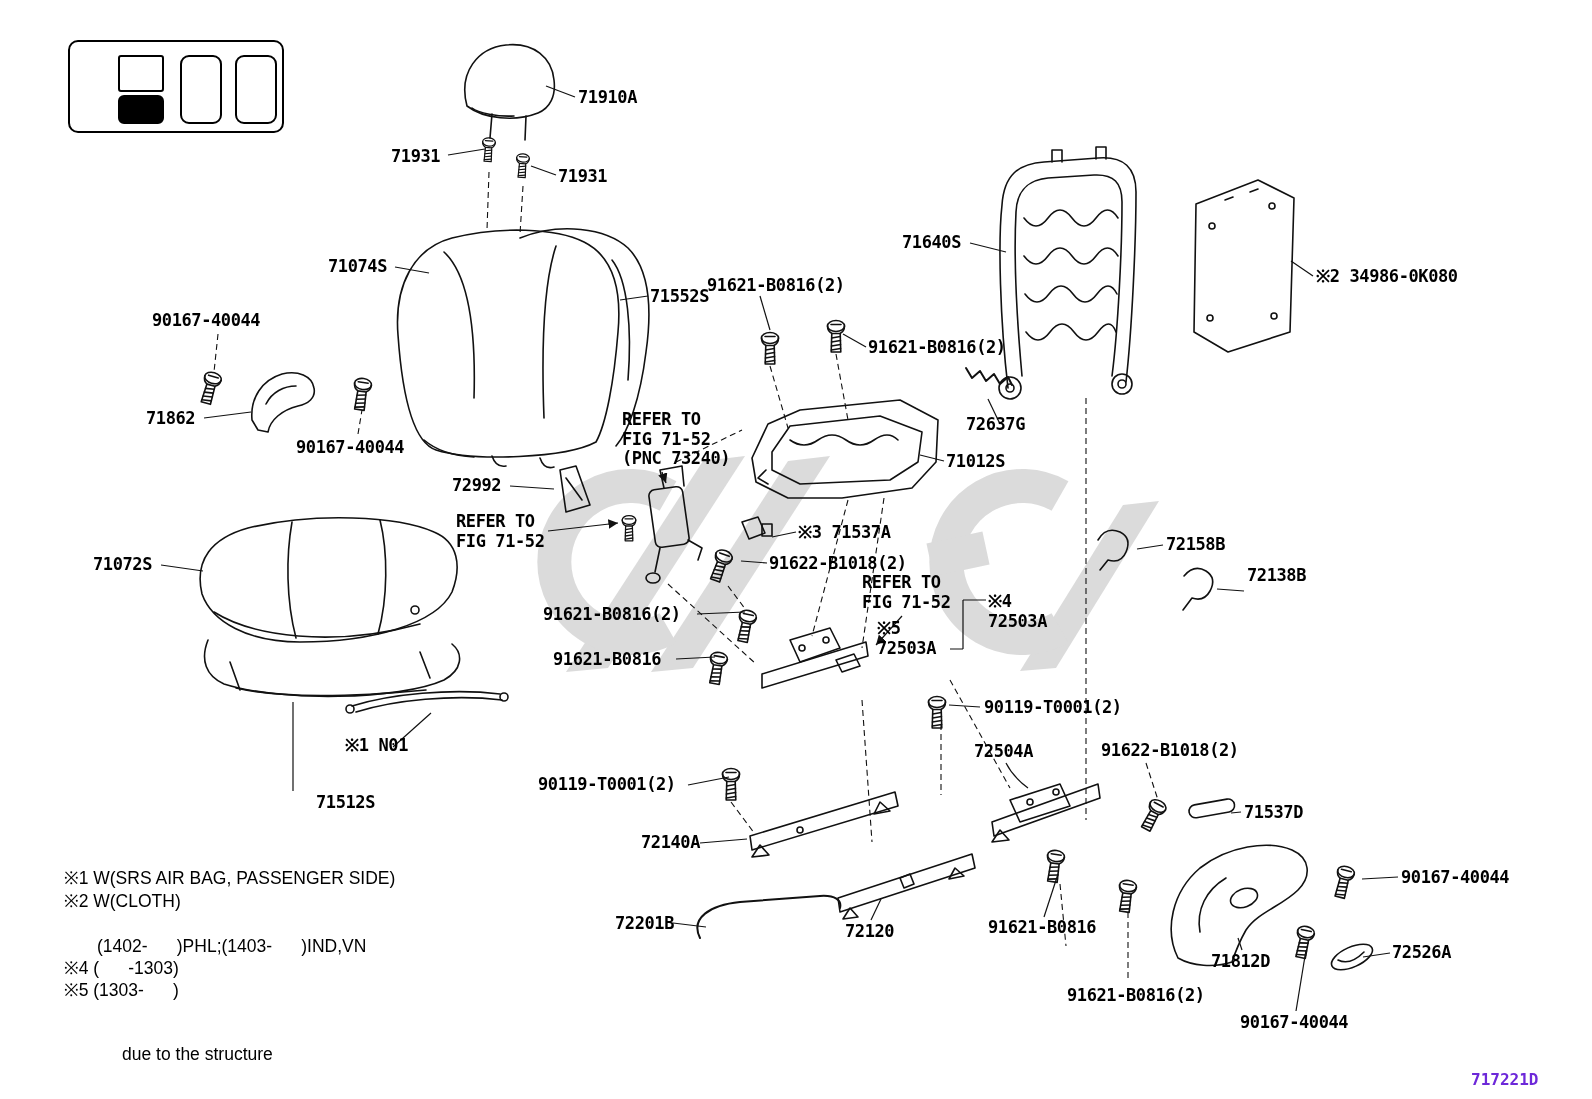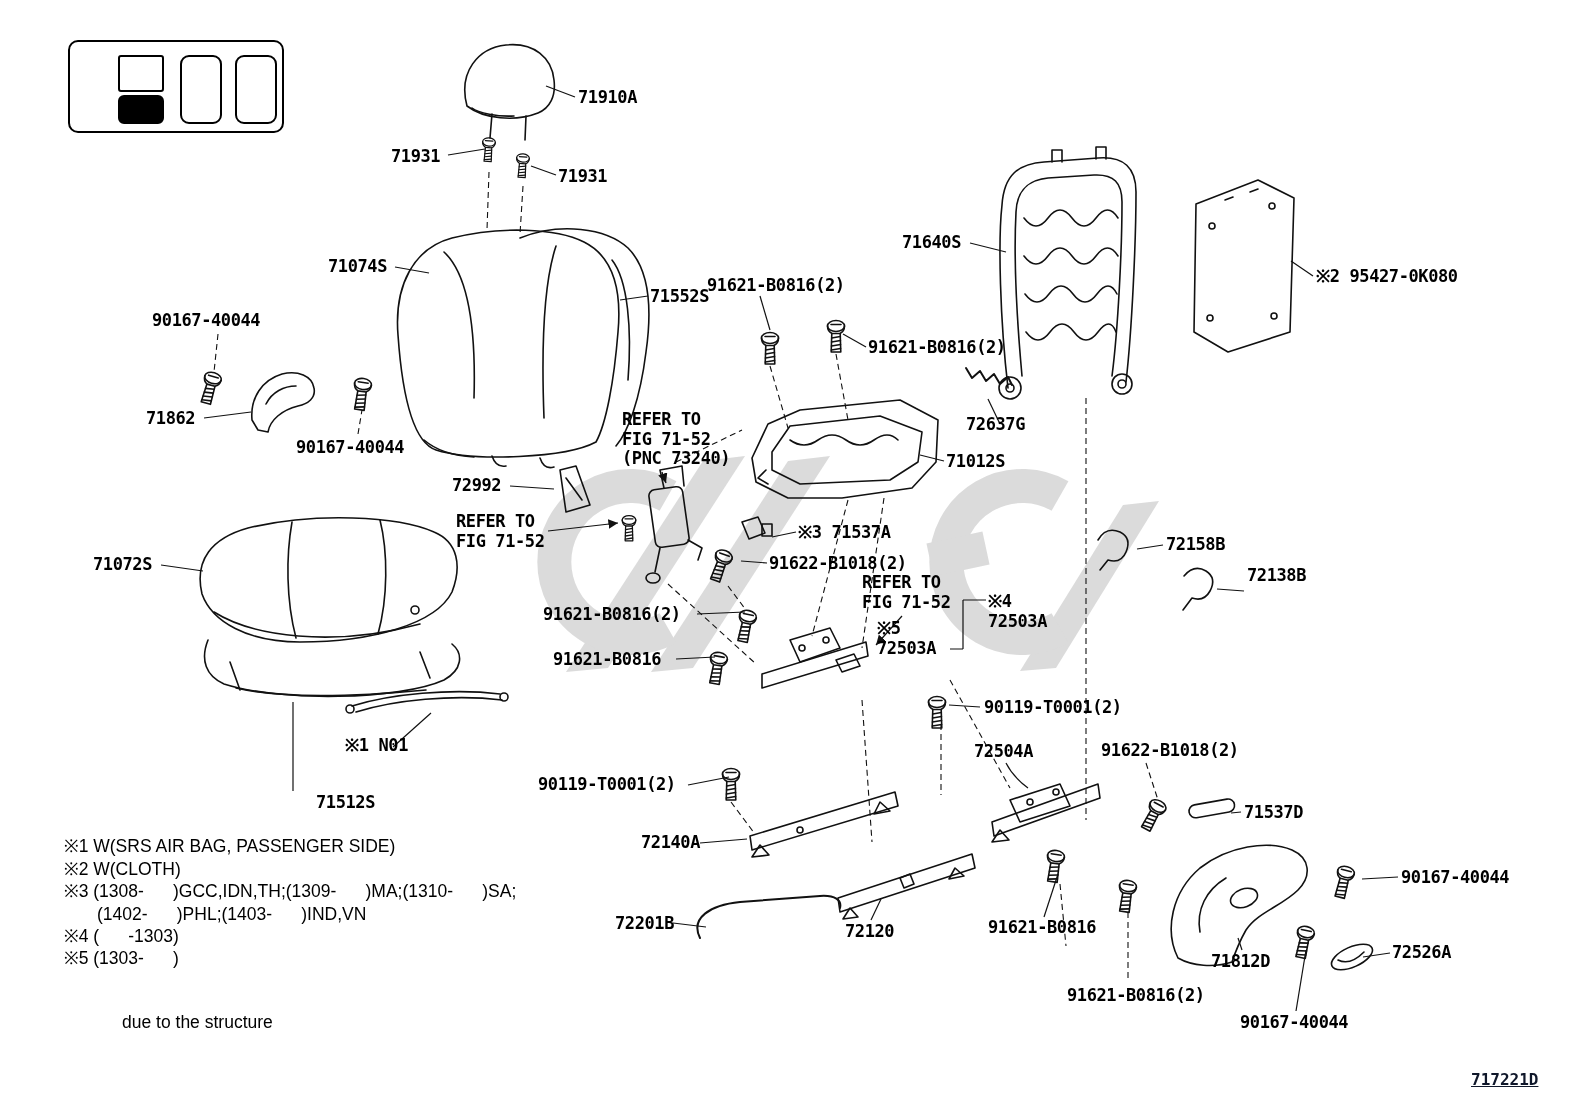--- a/index.html
+++ b/index.html
@@ -13,26 +13,26 @@
     font:bold 17px/1.16 "DejaVu Sans Mono", monospace;
     letter-spacing:-0.4px;
     color:#000;
     white-space:pre;
   }
   .fn {
     position:absolute;
     font:17.5px/1.25 "Liberation Sans", sans-serif;
     color:#000;
     white-space:pre;
+    margin-top:32px;
   }
   .doccode {
     position:absolute;
     font:bold 16px "DejaVu Sans Mono", monospace;
-    color:#0f172a;
-    text-decoration:underline;
+    color:#6d28d9;
   }
   .legend {
     position:absolute; left:68px; top:40px; width:216px; height:93px;
     border:2.5px solid #000; border-radius:10px; background:#fff;
   }
   .legend .cell { position:absolute; border:2.5px solid #000; background:#fff; }
   .legend .c1 { left:48px; top:13px; width:46px; height:37px; border-radius:3px; }
   .legend .c2 { left:48px; top:53px; width:46px; height:29px; border-radius:6px; background:#000; border-color:#000; }
   .legend .c3 { left:110px; top:13px; width:42px; height:69px; border-radius:9px; }
   .legend .c4 { left:165px; top:13px; width:42px; height:69px; border-radius:9px; }
@@ -312,21 +312,21 @@
     <div class="cell c4"></div>
   </div>
 
   <div class="lbl" style="left:578px;top:88px">71910A</div>
   <div class="lbl" style="left:391px;top:147px">71931</div>
   <div class="lbl" style="left:558px;top:167px">71931</div>
   <div class="lbl" style="left:328px;top:257px">71074S</div>
   <div class="lbl" style="left:650px;top:287px">71552S</div>
   <div class="lbl" style="left:707px;top:276px">91621-B0816(2)</div>
   <div class="lbl" style="left:902px;top:233px">71640S</div>
-  <div class="lbl" style="left:1316px;top:267px">※2 95427-0K080</div>
+  <div class="lbl" style="left:1316px;top:267px">※2 34986-0K080</div>
   <div class="lbl" style="left:152px;top:311px">90167-40044</div>
   <div class="lbl" style="left:868px;top:338px">91621-B0816(2)</div>
   <div class="lbl" style="left:146px;top:409px">71862</div>
   <div class="lbl" style="left:296px;top:438px">90167-40044</div>
   <div class="lbl" style="left:966px;top:415px">72637G</div>
   <div class="lbl" style="left:946px;top:452px">71012S</div>
   <div class="lbl" style="left:622px;top:410px">REFER TO
 FIG 71-52
 (PNC 73240)</div>
   <div class="lbl" style="left:452px;top:476px">72992</div>
@@ -357,21 +357,20 @@
   <div class="lbl" style="left:988px;top:918px">91621-B0816</div>
   <div class="lbl" style="left:1211px;top:952px">71812D</div>
   <div class="lbl" style="left:1392px;top:943px">72526A</div>
   <div class="lbl" style="left:1067px;top:986px">91621-B0816(2)</div>
   <div class="lbl" style="left:1240px;top:1013px">90167-40044</div>
   <div class="lbl" style="left:345px;top:736px">※1 N01</div>
   <div class="lbl" style="left:316px;top:793px">71512S</div>
 
   <div class="fn" style="left:64px;top:836px">※1 W(SRS AIR BAG, PASSENGER SIDE)</div>
   <div class="fn" style="left:64px;top:859px">※2 W(CLOTH)</div>
-  <div class="fn" style="left:64px;top:881px">※3 (1308-      )GCC,IDN,TH;(1309-      )MA;(1310-      )SA;</div>
   <div class="fn" style="left:97px;top:904px">(1402-      )PHL;(1403-      )IND,VN</div>
   <div class="fn" style="left:64px;top:926px">※4 (      -1303)</div>
   <div class="fn" style="left:64px;top:948px">※5 (1303-      )</div>
   <div class="fn" style="left:122px;top:1012px">due to the structure</div>
 
   <div class="doccode" style="left:1471px;top:1070px">717221D</div>
 
 </div>
 
 </body></html>

